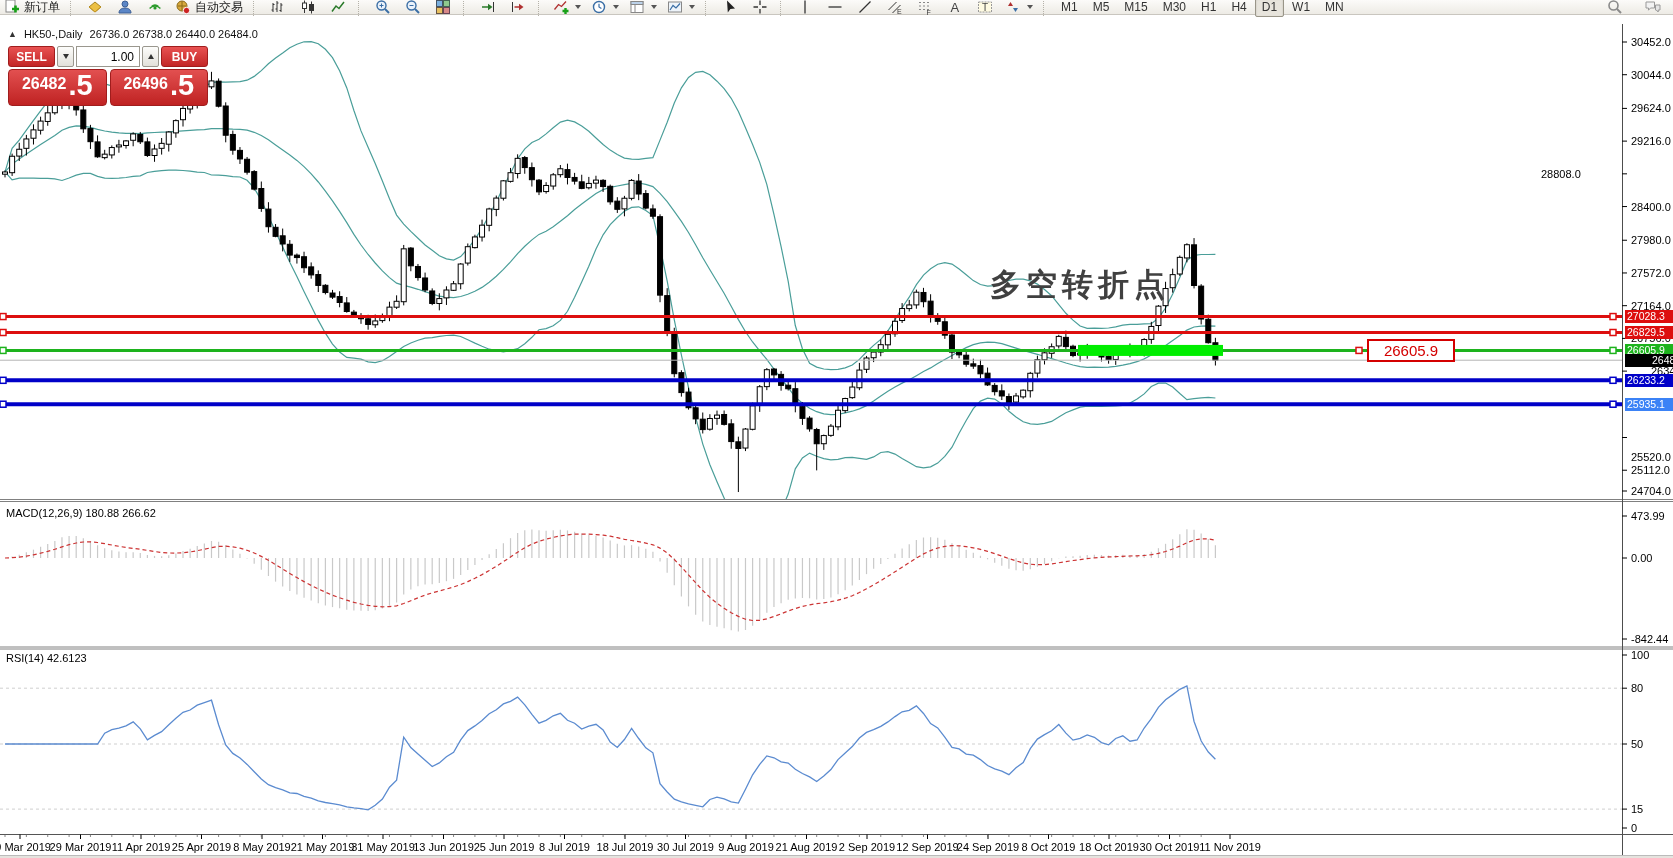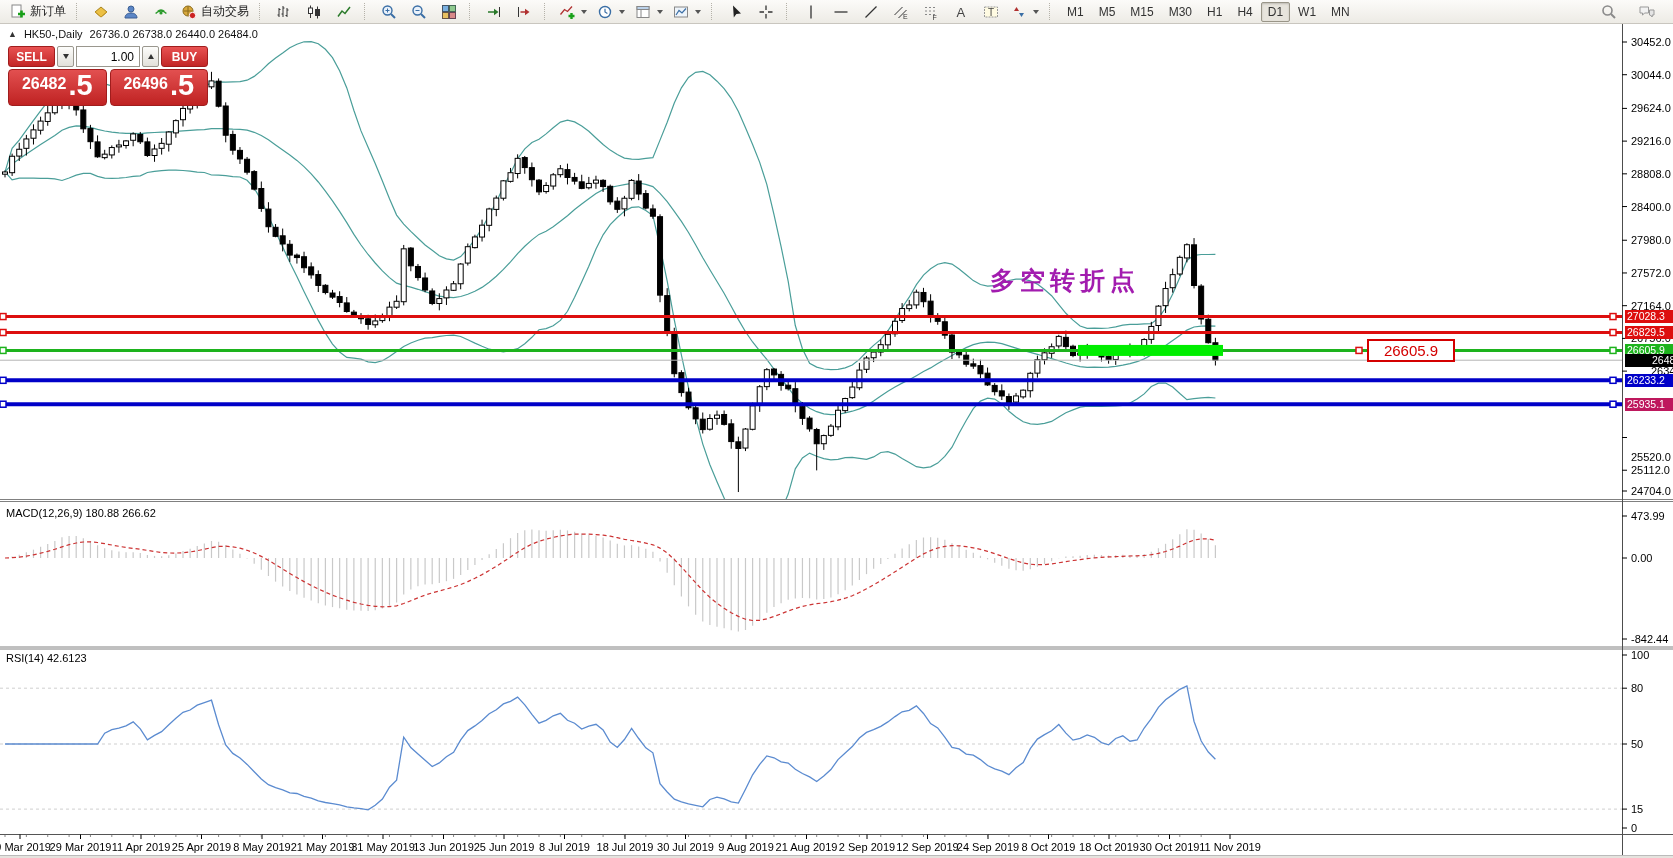--- a/index.html
+++ b/index.html
@@ -1,21 +1,21 @@
 <!DOCTYPE html>
 <html><head>
 <meta charset="utf-8">
 <style>
   html,body{margin:0;padding:0;background:#e9e9e9}
   #app{position:relative;width:1673px;height:858px;background:#fff;overflow:hidden;
        font-family:"Liberation Sans",sans-serif;-webkit-font-smoothing:antialiased}
   
-  .toolbar{position:absolute;left:0;top:0;width:1673px;height:24px;box-sizing:border-box;
+  .toolbar{position:absolute;left:0;top:0;width:1673px;height:15px;box-sizing:border-box;
            background:linear-gradient(#fcfbf9,#edebe5);border-bottom:1px solid #c9c6bf;
-           display:flex;align-items:center;padding:0 6px;gap:2px;z-index:30}
+           display:flex;align-items:center;padding:0 0;gap:2px;z-index:30}
   .tbtn{height:20px;min-width:20px;display:flex;align-items:center;justify-content:center;
         gap:4px;padding:0 4px;border-radius:2px;font-size:12px;color:#222;cursor:default}
   .tbtn svg{display:block}
   .sep{width:4px;height:17px;border-left:1px dotted #b5b2a9;margin:0 4px}
   .dd{width:0;height:0;border-left:3px solid transparent;border-right:3px solid transparent;
       border-top:4px solid #555;margin-left:2px}
   #tfs{display:flex;align-items:center;gap:1px}
   .tf{font-size:12px;color:#333;padding:2px 6px;border:1px solid transparent;border-radius:2px}
   .tf.active{background:#e7e4dc;border:1px solid #999588;box-shadow:inset 0 1px 2px rgba(0,0,0,.18)}
   .tb-right{margin-left:auto;display:flex;gap:10px;padding-right:6px}
@@ -23,21 +23,21 @@
   #chart-root{position:absolute;inset:0}
   #csvg{position:absolute;left:0;top:0}
   #labels{position:absolute;inset:0;pointer-events:none}
   .ptick{position:absolute;font-size:11px;color:#000;height:12px;line-height:12px;white-space:nowrap}
   .pbox{position:absolute;width:47px;height:13px;line-height:13px;font-size:10.5px;color:#fff;
         padding-left:2px;white-space:nowrap}
   .dlabel{position:absolute;font-size:11px;color:#000;transform:translateX(-50%);white-space:nowrap;top:841px}
   .indlabel{position:absolute;font-size:11px;color:#000;z-index:5}
   .title{position:absolute;left:8px;top:28px;font-size:11px;color:#111;display:flex;gap:7px;z-index:6;align-items:center}
   .title .tri{font-size:9px;color:#333}
-  .anno{position:absolute;left:990px;top:264px;font-size:25px;font-weight:bold;color:#a21caf;
+  .anno{position:absolute;left:990px;top:264px;font-size:31px;font-weight:bold;color:#404040;
         letter-spacing:5px;z-index:7;white-space:nowrap}
   .callout{position:absolute;left:1367px;top:339px;width:84px;height:19px;border:2px solid #d40000;
            background:#fff;color:#d40000;font-size:15px;line-height:19px;text-align:center;z-index:8}
   
   .oc{position:absolute;left:8px;top:46px;width:200px;z-index:10}
   .oc-row1{display:flex;height:21px;gap:2px;margin-bottom:2px}
   .btn-sell,.btn-buy{width:47px;background:linear-gradient(#e85252,#c32626);color:#fff;font-size:12px;
         font-weight:bold;display:flex;align-items:center;justify-content:center;border-radius:3px;
         border:1px solid #a01d1d;box-sizing:border-box}
   .spin{width:17px;background:linear-gradient(#fdfdfb,#e2e0da);border:1px solid #9a978e;border-radius:2px;
@@ -924,35 +924,35 @@
         <line x1="1137.08" y1="834.5" x2="1137.08" y2="837" stroke="#666" stroke-width="0.8"></line>
         <line x1="1158.4399999999998" y1="834.5" x2="1158.4399999999998" y2="837" stroke="#666" stroke-width="0.8"></line>
         <line x1="1179.7999999999997" y1="834.5" x2="1179.7999999999997" y2="837" stroke="#666" stroke-width="0.8"></line>
         <line x1="1201.1599999999996" y1="834.5" x2="1201.1599999999996" y2="837" stroke="#666" stroke-width="0.8"></line>
       </svg>
     <div id="labels">
         <div class="ptick" style="left: 1631px; top: 36px;">30452.0</div>
         <div class="ptick" style="left: 1631px; top: 68.7185px;">30044.0</div>
         <div class="ptick" style="left: 1631px; top: 102.399px;">29624.0</div>
         <div class="ptick" style="left: 1631px; top: 135.118px;">29216.0</div>
-        <div class="ptick" style="left: 1631px; top: 167.836px; text-align: right;">28808.0</div>
+        <div class="ptick" style="left: 1541px; top: 167.836px; text-align: right;">28808.0</div>
         <div class="ptick" style="left: 1631px; top: 200.555px;">28400.0</div>
         <div class="ptick" style="left: 1631px; top: 234.236px;">27980.0</div>
         <div class="ptick" style="left: 1631px; top: 266.954px;">27572.0</div>
         <div class="ptick" style="left: 1631px; top: 299.673px;">27164.0</div>
         <div class="ptick" style="left: 1631px; top: 332.391px;">26756.0</div>
         <div class="ptick" style="left: 1631px; top: 365.11px; margin-left: 20px;">26348.0</div>
         <div class="ptick" style="left: 1631px; top: 431.509px; margin-top: 19px;">25520.0</div>
         <div class="ptick" style="left: 1631px; top: 464.228px;">25112.0</div>
         <div class="ptick" style="left: 1631px; top: 485px;">24704.0</div>
         <div class="pbox" style="left: 1625px; top: 310.055px; background: rgb(221, 14, 14);">27028.3</div>
         <div class="pbox" style="left: 1625px; top: 325.997px; background: rgb(221, 14, 14);">26829.5</div>
         <div class="pbox" style="left: 1625px; top: 343.928px; background: rgb(29, 179, 29);">26605.9</div>
         <div class="pbox" style="left: 1625px; top: 373.816px; background: rgb(0, 0, 200);">26233.2</div>
-        <div class="pbox" style="left: 1625px; top: 397.721px; background: #be185d;">25935.1</div>
+        <div class="pbox" style="left: 1625px; top: 397.721px; background: #3b82f6;">25935.1</div>
         <div class="pbox" style="left: 1625px; top: 353.704px; background: rgb(0, 0, 0); padding-left: 27px;">26484.0</div>
         <div class="ptick" style="left: 1631px; top: 510px;">473.99</div>
         <div class="ptick" style="left: 1631px; top: 552px;">0.00</div>
         <div class="ptick" style="left: 1631px; top: 633px;">-842.44</div>
         <div class="ptick" style="left: 1631px; top: 649px;">100</div>
         <div class="ptick" style="left: 1631px; top: 682.2px;">80</div>
         <div class="ptick" style="left: 1631px; top: 738px;">50</div>
         <div class="ptick" style="left: 1631px; top: 803.1px;">15</div>
         <div class="ptick" style="left: 1631px; top: 822px;">0</div>
         <div class="dlabel" style="left: 20px;">19 Mar 2019</div>

